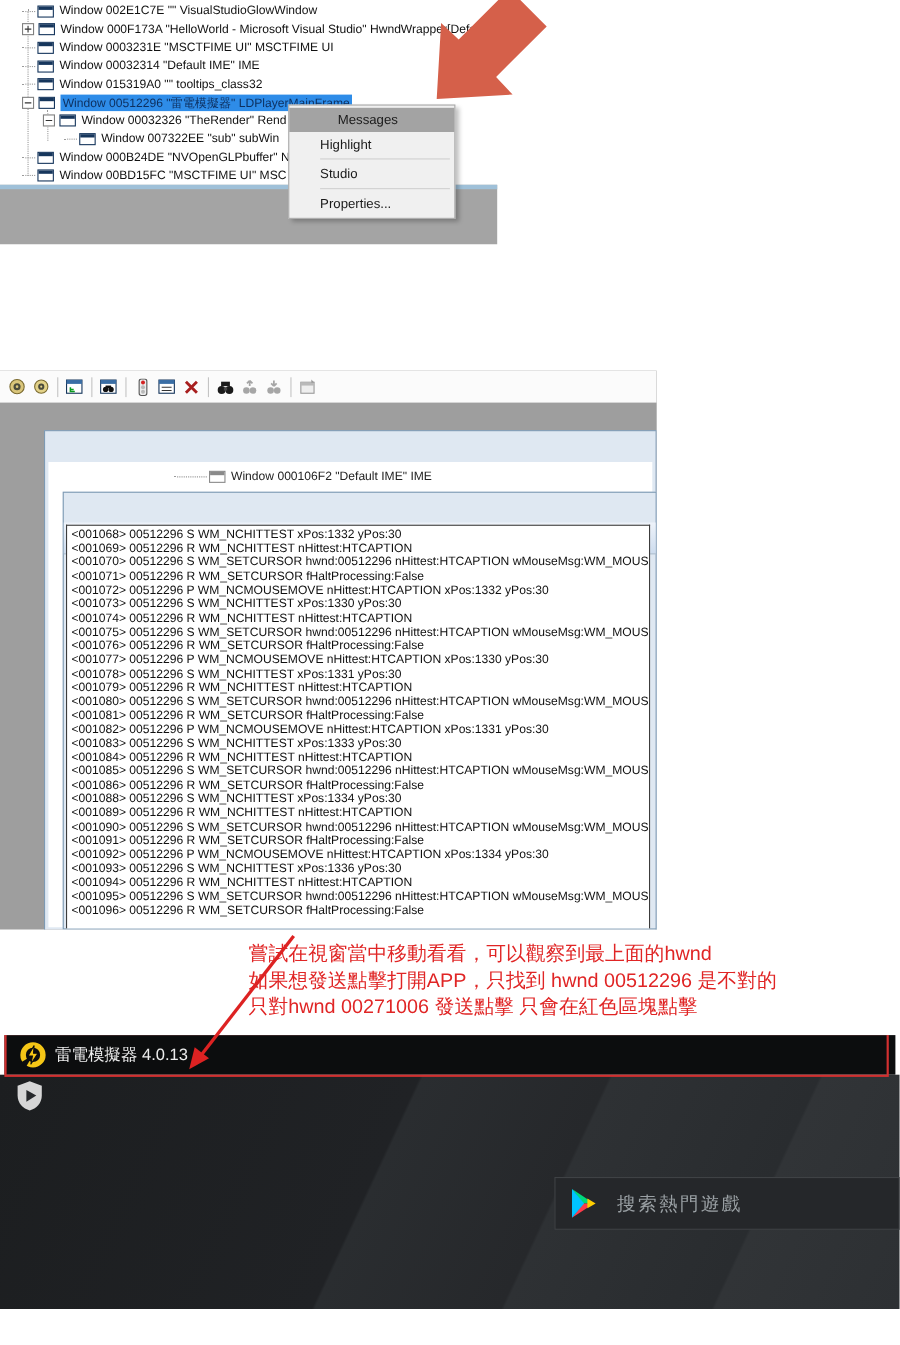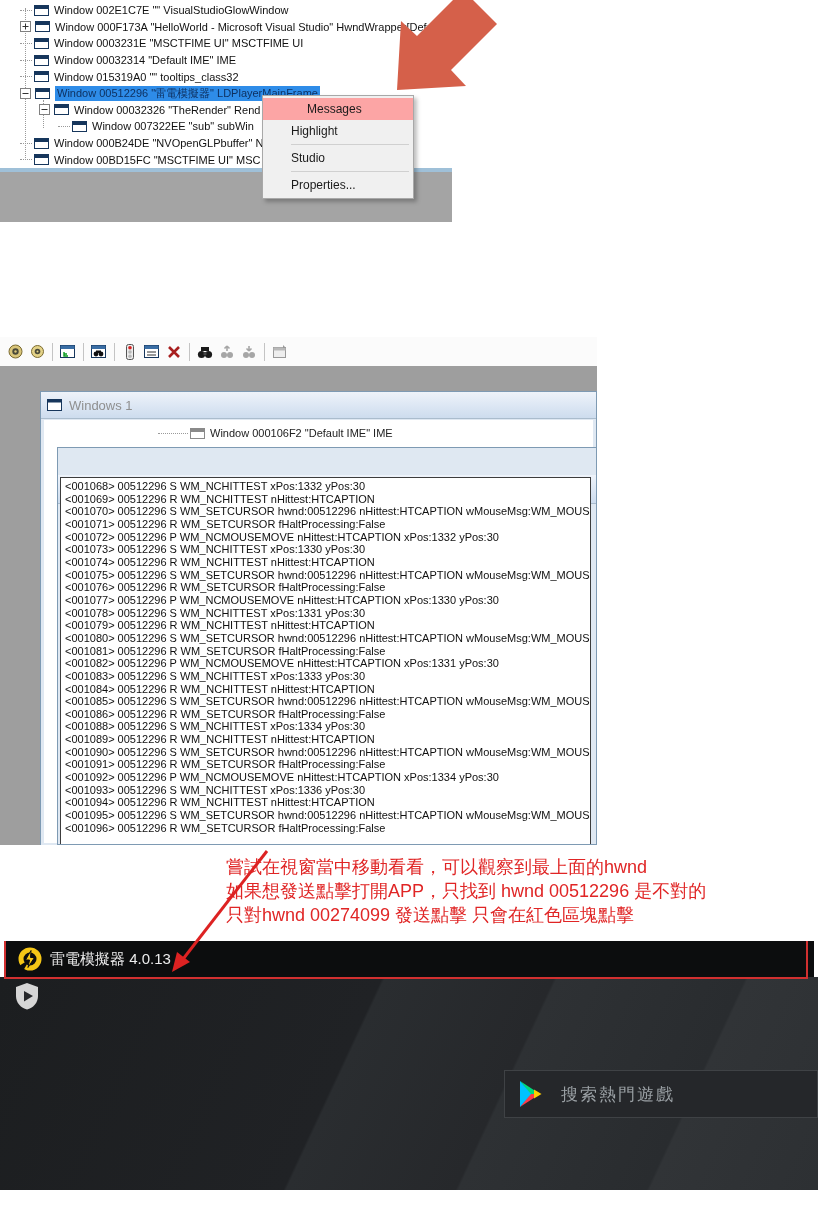--- a/index.html
+++ b/index.html
@@ -17,21 +17,21 @@
            margin-right:5px;flex:none;box-sizing:border-box;}
   .win-ico::after{content:"";position:absolute;left:0;top:0;right:0;height:3px;background:#16365c;}
   .win-ico.gray{border-color:#8a8a8a;}
   .win-ico.gray::after{background:#8a8a8a;}
   .tree-label.sel{background:#2e8ce8;color:#0d2f5e;padding:0 2px;}
   #grayBar{position:absolute;left:0;top:168px;width:452px;height:54px;background:#a4a4a4;
            border-top:4px solid #9fc0d8;}
   #ctxMenu{position:absolute;left:262px;top:95px;width:150px;background:#f0f0f0;
            border:1px solid #a8a8a8;box-shadow:3px 3px 4px rgba(0,0,0,.25);z-index:6;padding:2px 0;}
   .menu-item{height:22px;line-height:22px;padding-left:28px;font-size:12px;color:#1a1a1a;}
-  .menu-item.hl{background:#fca5a5;padding-left:44px;}
+  .menu-item.hl{background:#a3a3a3;padding-left:44px;}
   .menu-sep{border-top:1px solid #d0d0d0;margin:2px 4px 2px 28px;}
   #orangeArrow{position:absolute;left:0;top:0;z-index:2;}
   
   #regionB{position:absolute;left:0;top:337px;width:597px;height:508px;overflow:hidden;background:#9e9e9e;}
   #toolbar{position:absolute;left:0;top:0;width:597px;height:29px;background:#fbfbfb;
            display:flex;align-items:center;padding-left:4px;box-sizing:border-box;}
   .tb-btn{width:22px;height:22px;display:flex;align-items:center;justify-content:center;flex:none;}
   .tb-sep{width:1px;height:18px;background:#c4c4c4;margin:0 4px;flex:none;}
   .mdi-win{position:absolute;background:#dfe8f2;border:1px solid #7e9ab3;box-sizing:border-box;}
   .mdi-title{height:26px;display:flex;align-items:center;padding-left:6px;
@@ -237,29 +237,20 @@
         <span class="tb-btn">
           <svg width="18" height="16">
             <rect x="2.5" y="3.5" width="12" height="10" fill="#eee" stroke="#9a9a9a"></rect>
             <rect x="2.5" y="3.5" width="12" height="3" fill="#b9b9b9"></rect>
             <path d="M12 1 l3 3 h-3 z" fill="#9a9a9a"></path>
           </svg>
         </span>
       </div>
 
     <div class="mdi-win" style="left:40px;top:54px;width:557px;height:456px;">
-      <div class="mdi-title">
-        <span class="t-ico">
-          <svg width="15" height="12">
-              <rect x="0.5" y="0.5" width="14" height="11" fill="#fff" stroke="#16365c"></rect>
-              <rect x="0.5" y="0.5" width="14" height="3" fill="#16365c"></rect>
-            </svg>
-        </span>
-        <span>Windows 1</span>
-      </div>
       <div id="win1Content">
         <div id="win1Row">
           <span class="conn" style="width:30px;"></span>
           <span class="win-ico gray"></span>
           <span>Window 000106F2 "Default IME" IME</span>
         </div>
       </div>
     </div>
 
     <div class="mdi-win" style="left:57px;top:110px;width:540px;height:398px;z-index:2;">
@@ -303,21 +294,21 @@
           <div class="msg-row">&lt;001094&gt; 00512296 R WM_NCHITTEST nHittest:HTCAPTION</div>
           <div class="msg-row">&lt;001095&gt; 00512296 S WM_SETCURSOR hwnd:00512296 nHittest:HTCAPTION wMouseMsg:WM_MOUSEMOVE</div>
           <div class="msg-row">&lt;001096&gt; 00512296 R WM_SETCURSOR fHaltProcessing:False</div>
         </div>
     </div>
   </section>
 
   <div id="annotation">
     <div>嘗試在視窗當中移動看看，可以觀察到最上面的hwnd</div>
     <div>如果想發送點擊打開APP，只找到 hwnd 00512296 是不對的</div>
-    <div>只對hwnd 00274099 發送點擊 只會在紅色區塊點擊</div>
+    <div>只對hwnd 00271006 發送點擊 只會在紅色區塊點擊</div>
   </div>
 
   <section id="regionD">
     <div id="ldTitlebar"></div>
     <div id="ldRedBox"></div>
 
     <svg id="ldLogo" width="24" height="24" viewBox="0 0 24 24" style="z-index:4;">
       <circle cx="12" cy="12" r="9" fill="none" stroke="#f5c616" stroke-width="5"></circle>
       <path d="M12 12 L1 19 L5 24 Z" fill="#0c0d0e"></path>
       <polygon points="13,3.5 7.5,13 11.5,13 10,20.5 16.5,10.5 12.5,10.5" fill="#f5c616" stroke="#0c0d0e" stroke-width="1"></polygon>

